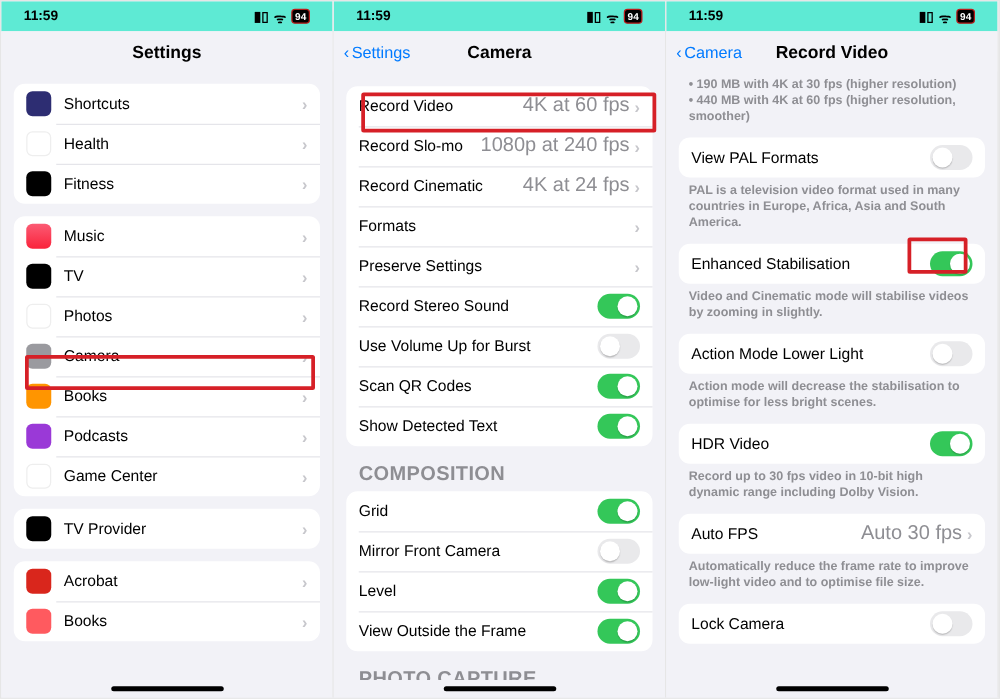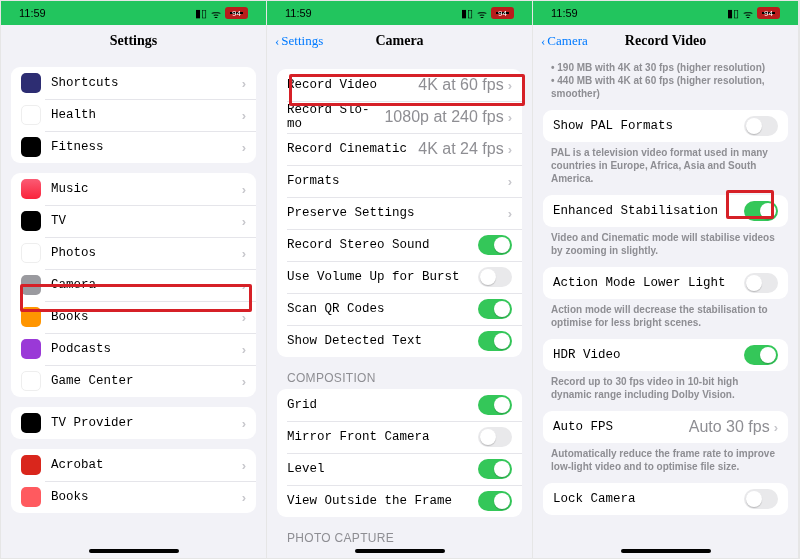--- a/index.html
+++ b/index.html
@@ -21,46 +21,45 @@
     flex-direction: column;
     position: relative;
     overflow: hidden;
   }
   .phone:last-child { border-right: none; }
 
   
   .status {
     height: 24px;
     font-size: 11px;
-    font-weight: 400;
+    font-weight: 700;
     display: flex;
     justify-content: space-between;
     align-items: center;
     padding: 0 18px;
-    background: #22c55e;
+    background: #5eead4;
   }
   .status .right { display: flex; align-items: center; gap: 4px; }
   .status .batt {
     display: inline-flex; align-items: center;
-    border: 5px solid #b91c1c; border-radius: 3px;
+    border: 1px solid #b91c1c; border-radius: 3px;
     font-size: 8px; padding: 0 2px; height: 12px;
     background:#000; color:#fff;text-align:right;
   }
 
   
   .nav {
     height: 32px;
     display: flex;
     align-items: center;
     justify-content: center;
     position: relative;
     background: #f2f2f7;
     font-size: 14px;
     font-weight: 600;
-    font-family: Liberation Serif, serif;
   }
   .nav .back {
     position: absolute;
     left: 8px;
     color: #007aff;
     font-weight: 400;
     display: flex;
     align-items: center;
     gap: 2px;
     font-size: 13px;
@@ -91,30 +90,31 @@
   .phone2 .row + .row::before,
   .phone3 .row + .row::before { left: 10px; }
   .row .icon {
     width: 20px; height: 20px;
     border-radius: 5px;
     margin-right: 10px;
     flex: 0 0 20px;
     display:flex;align-items:center;justify-content:center;
     font-size:11px;color:#fff;
   }
-  .row .label { flex: 1; font-family: Liberation Mono, monospace; }
+  .row .label { flex: 1; }
   .row .detail { color: #8e8e93; font-size: 16px; margin-right: 4px; }
   .row .chev { color: #c7c7cc; font-size: 13px; font-weight:600; }
 
   .section-header {
-    font-size: 12px;
+    font-size: 16px;
     color: #8e8e93;
     letter-spacing: 0.3px;
     padding: 14px 20px 4px 20px;
     text-transform: uppercase;
+    font-weight: bold;
   }
   .footer-note {
     font-size: 10px;
     color: #8e8e93;
     line-height: 1.3;
     padding: 4px 18px 0 18px;
     font-weight: bold;
   }
 
   
@@ -361,21 +361,21 @@
       </span>
     <span>Record Video</span>
   </div>
   <div class="scroll" id="p3-scroll">
       <div class="footer-note">
         <div>• 190 MB with 4K at 30 fps (higher resolution)</div>
         <div>• 440 MB with 4K at 60 fps (higher resolution, smoother)</div>
       </div>
       <div class="group">
         <div class="row">
-          <span class="label">Show PAL Formats</span>
+          <span class="label">View PAL Formats</span>
           <span class="toggle off"></span>
         </div>
       </div>
       <div class="footer-note">PAL is a television video format used in many countries in Europe, Africa, Asia and South America.</div>
       <div class="group">
         <div class="row">
           <span class="label">Enhanced Stabilisation</span>
           <span class="toggle on"></span>
         </div>
       </div>

